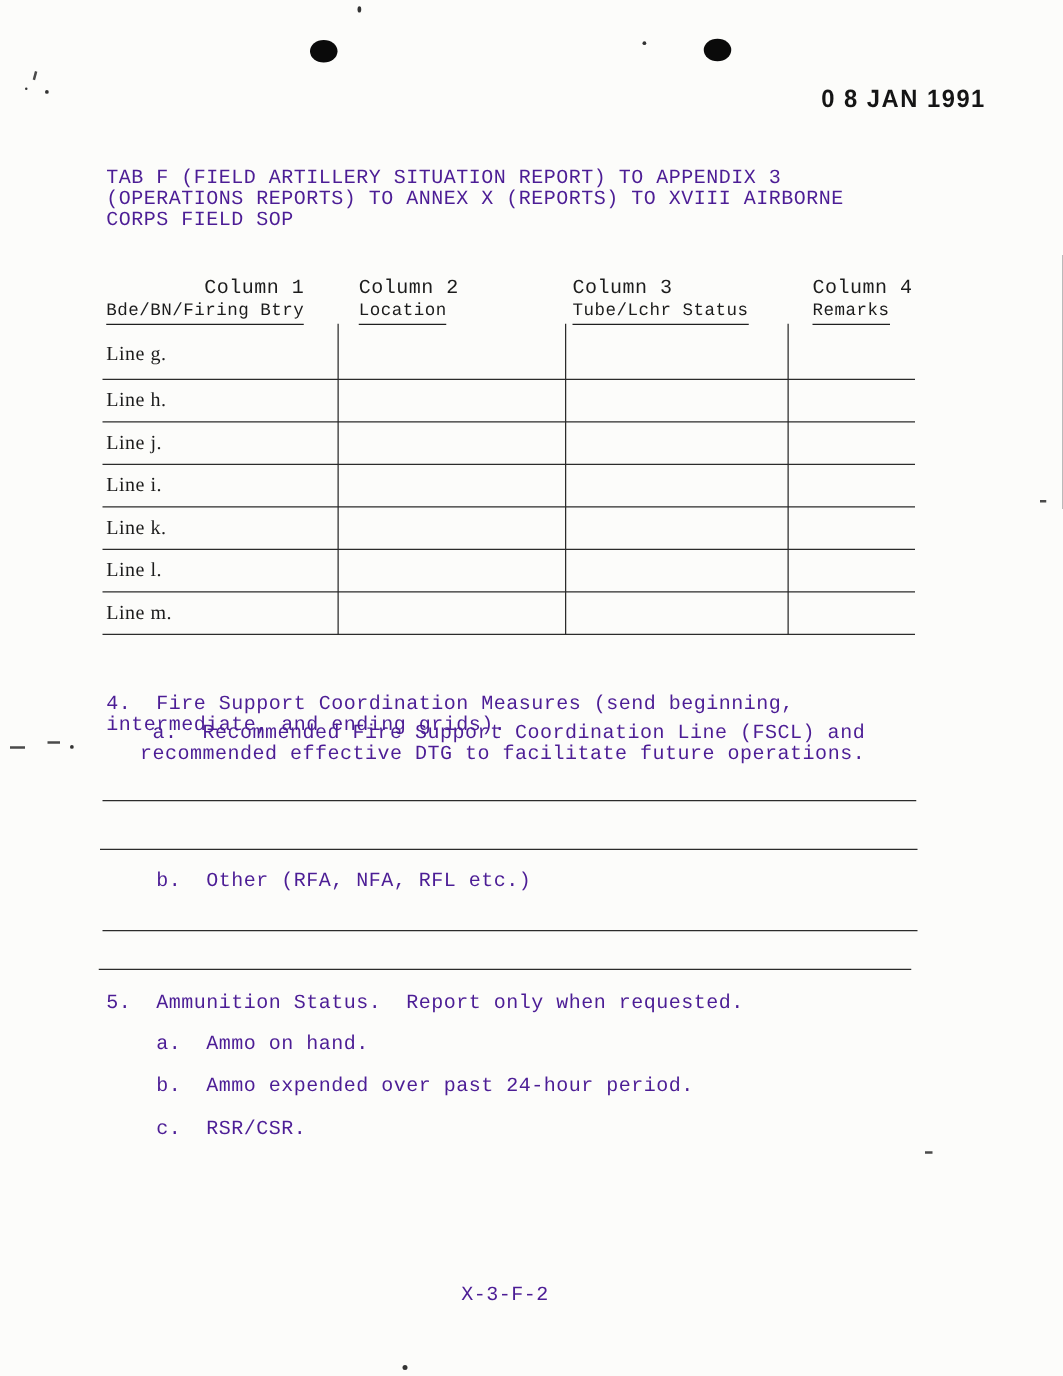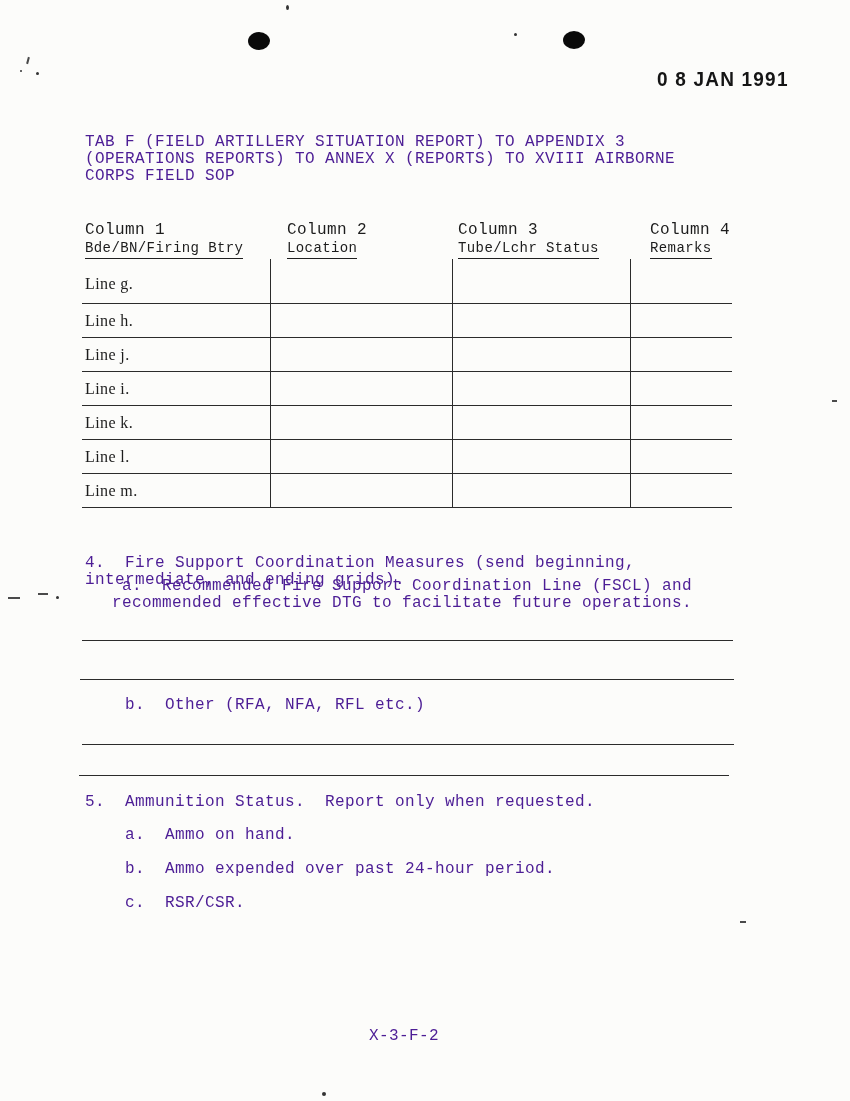--- a/index.html
+++ b/index.html
@@ -110,21 +110,21 @@
 
   <div class="punch" style="left:248px; top:32px; width:22px; height:18px;"></div>
   <div class="punch" style="left:563px; top:31px; width:22px; height:18px;"></div>
 
   <div class="stamp" style="left:657px; top:69px;">0 8 JAN 1991</div>
 
   <div class="mono" style="left:85px; top:134px;">TAB F (FIELD ARTILLERY SITUATION REPORT) TO APPENDIX 3
 (OPERATIONS REPORTS) TO ANNEX X (REPORTS) TO XVIII AIRBORNE
 CORPS FIELD SOP</div>
 
-  <div class="colhead" style="left:85px;">
+  <div class="colhead" style="left:85px;text-align:right;">
     <div class="num">Column 1</div>
     <div class="lbl">Bde/BN/Firing Btry</div>
   </div>
   <div class="colhead" style="left:287px;">
     <div class="num">Column 2</div>
     <div class="lbl">Location</div>
   </div>
   <div class="colhead" style="left:458px;">
     <div class="num">Column 3</div>
     <div class="lbl">Tube/Lchr Status</div>

